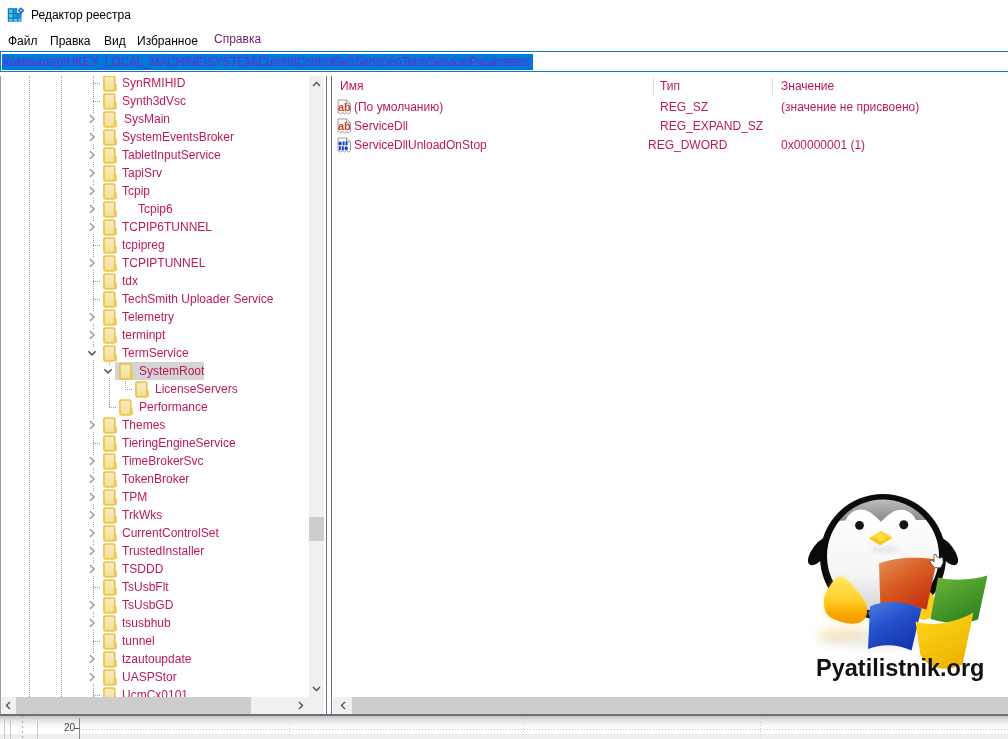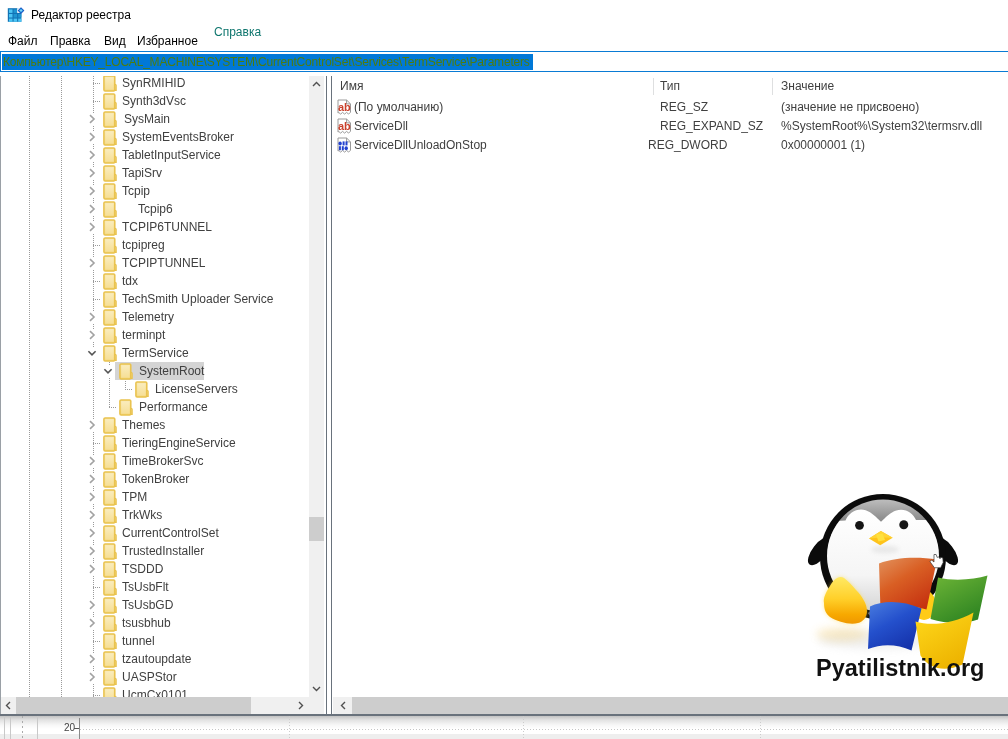--- a/index.html
+++ b/index.html
@@ -1,17 +1,17 @@
 <!DOCTYPE html>
 <html><head><meta charset="utf-8">
 <style>
 html,body{margin:0;padding:0;width:1008px;height:739px;overflow:hidden;background:#fff;
 font-family:"Liberation Sans",sans-serif;}
 .abs{position:absolute}
-.tlbl{font-size:12px;color:#404040;white-space:pre;line-height:16px}
+.tlbl{font-size:12px;color:#be185d;white-space:pre;line-height:16px}
 .vdot{width:1px;background-image:repeating-linear-gradient(to bottom,#9a9a9a 0,#9a9a9a 1px,transparent 1px,transparent 2px)}
 .hdot{height:1px;background-image:repeating-linear-gradient(to right,#9a9a9a 0,#9a9a9a 1px,transparent 1px,transparent 2px)}
 .sbar{background:#f0f0f0}
 </style></head>
 <body>
 <svg width="0" height="0" style="position:absolute">
     <defs>
 <linearGradient id="fgrad" x1="0" y1="0" x2="0" y2="1">
         <stop offset="0" stop-color="#f8e6ab"></stop>
         <stop offset="1" stop-color="#f4d87e"></stop>
@@ -40,25 +40,25 @@
 <rect x="-1.4" y="-1.4" width="2.8" height="2.8" fill="#41b9f0"></rect>
 <rect x="-0.5" y="-0.5" width="1" height="1" fill="#e8f7fe"></rect>
 </g>
 </svg>
 <div class="abs" style="left:31px;top:8px;font-size:12px;color:#000">Редактор реестра</div>
 
 <div class="abs" style="left:8px;top:34px;font-size:12px;color:#000">Файл</div>
 <div class="abs" style="left:50px;top:34px;font-size:12px;color:#000">Правка</div>
 <div class="abs" style="left:104px;top:34px;font-size:12px;color:#000">Вид</div>
 <div class="abs" style="left:137px;top:34px;font-size:12px;color:#000">Избранное</div>
-<div class="abs" style="left:214px;top:25px;font-size:12px;color:#0f766e">Справка</div>
+<div class="abs" style="left:214px;top:32px;font-size:12px;color:#701a75">Справка</div>
 
 <div class="abs" style="left:0;top:51px;width:1007px;height:19px;border:1px solid #0a7bd4;border-right:none;background:#fff"></div>
 <div class="abs" style="left:2px;top:54px;width:531px;height:16px;background:#0078d7"></div>
-<div class="abs" style="left:3px;top:55px;font-size:12px;letter-spacing:-0.2px;color:#4d7c0f;white-space:pre">Компьютер\HKEY_LOCAL_MACHINE\SYSTEM\CurrentControlSet\Services\TermService\Parameters</div>
+<div class="abs" style="left:3px;top:55px;font-size:12px;letter-spacing:-0.2px;color:#6d28d9;white-space:pre">Компьютер\HKEY_LOCAL_MACHINE\SYSTEM\CurrentControlSet\Services\TermService\Parameters</div>
 
 <div class="abs" style="left:0;top:76px;width:1px;height:638px;background:#9aa0a6"></div>
 
 <div class="abs" style="left:1px;top:76px;width:1007px;height:621px;background:#fff"></div>
 
 <div class="abs vdot" style="left:29px;top:76px;height:621px"></div>
 <div class="abs vdot" style="left:61px;top:76px;height:621px"></div>
 <div class="abs vdot" style="left:93px;top:76px;height:621px"></div>
 
 <div class="abs" style="left:0;top:76px;width:309px;height:621px;overflow:hidden">
@@ -421,21 +421,20 @@
 <div class="abs tlbl" style="left:354px;top:99px">(По умолчанию)</div>
 <div class="abs tlbl" style="left:660px;top:99px">REG_SZ</div>
 <div class="abs tlbl" style="left:781px;top:99px">(значение не присвоено)</div>
 <svg class="abs" style="left:337px;top:118px" width="15" height="17" viewBox="0 0 15 17">
       <path d="M1 1 h8.6 l3.9 3.9 v8.3 l-1.9 1.9 -2-1.7 -2 1.7 -2-1.7 -2 1.7 -1.8-1.6 -0.8 0.6 z" fill="#fff" stroke="#9a9a9a" stroke-width="1"></path>
       <path d="M9.6 1 v3.9 h3.9" fill="none" stroke="#9a9a9a" stroke-width="1"></path>
       <text x="0.9" y="11.9" font-family="Liberation Sans, sans-serif" font-size="11" font-weight="bold" fill="#c9402b">ab</text>
     </svg>
 <div class="abs tlbl" style="left:354px;top:118px">ServiceDll</div>
 <div class="abs tlbl" style="left:660px;top:118px">REG_EXPAND_SZ</div>
-<div class="abs tlbl" style="left:781px;top:118px">%SystemRoot%\System32\termsrv.dll</div>
 <svg class="abs" style="left:337px;top:137px" width="15" height="17" viewBox="0 0 15 17">
       <path d="M1 1 h8.6 l3.9 3.9 v8.3 l-1.9 1.9 -2-1.7 -2 1.7 -2-1.7 -2 1.7 -1.8-1.6 -0.8 0.6 z" fill="#fff" stroke="#9a9a9a" stroke-width="1"></path>
       <path d="M9.6 1 v3.9 h3.9" fill="none" stroke="#9a9a9a" stroke-width="1"></path>
       <g fill="#2141cf">
         <ellipse cx="3.1" cy="6.4" rx="1.7" ry="2"></ellipse>
         <rect x="5.6" y="4.4" width="2" height="4"></rect>
         <rect x="8.5" y="4.4" width="2" height="4"></rect>
         <rect x="1.9" y="9.2" width="2" height="4"></rect>
         <rect x="4.8" y="9.2" width="2" height="4"></rect>
         <ellipse cx="9.2" cy="11.2" rx="1.7" ry="2"></ellipse>

